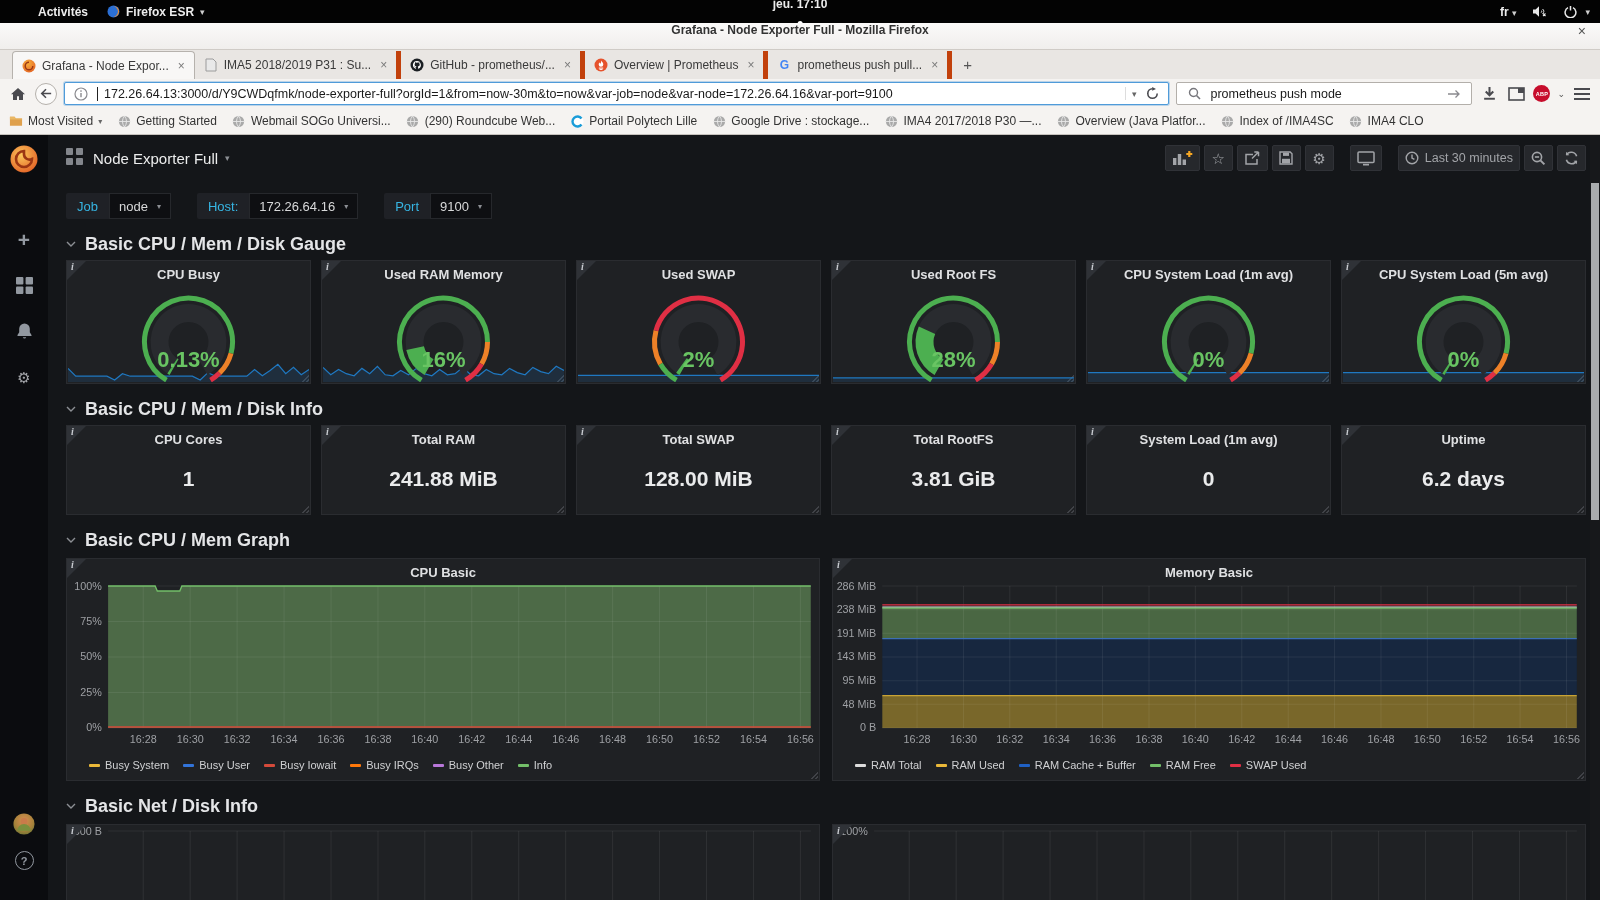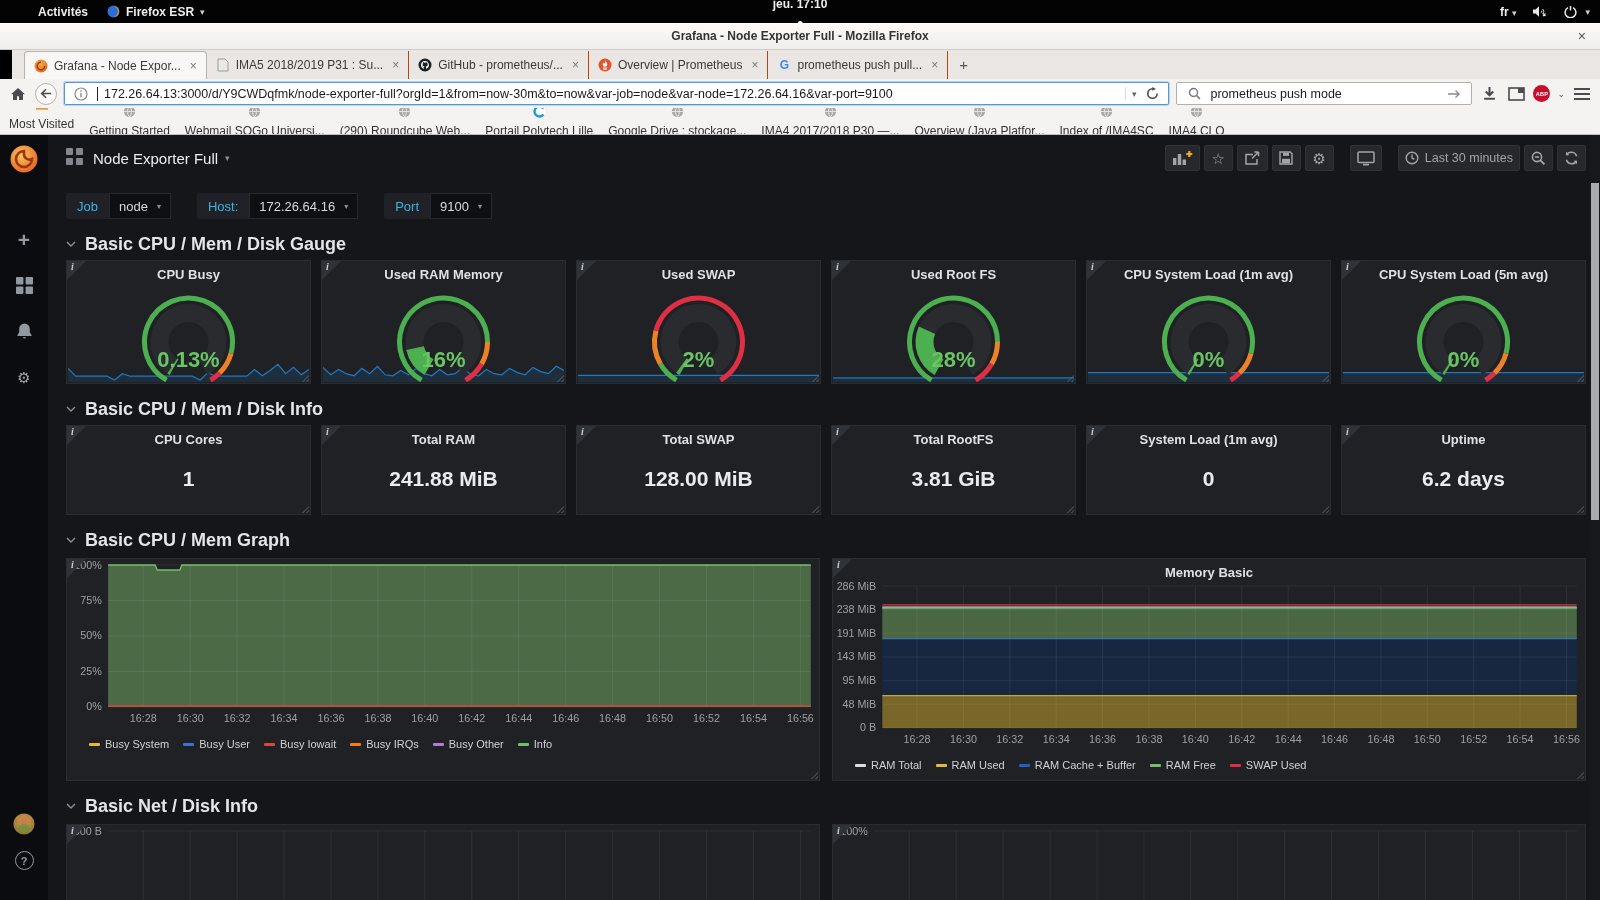--- a/index.html
+++ b/index.html
@@ -9,26 +9,26 @@
   .gnome-bar{height:23px;background:#030303;color:#ededed;display:flex;align-items:center;
     padding:0 10px;font-size:12px;font-weight:700;position:relative;}
   .gnome-left{display:flex;align-items:center;gap:18px;margin-left:28px;}
   .gnome-appmenu{display:flex;align-items:center;gap:6px;}
   .gnome-center{position:absolute;left:50%;transform:translateX(-50%);display:flex;align-items:center;gap:10px;flex-direction:column;}
   .gnome-right{margin-left:auto;display:flex;align-items:center;gap:14px;}
   .gnome-caret{font-size:9px;color:#cfcfcf;}
   .media-dot{width:5px;height:5px;border-radius:50%;background:#fff;display:inline-block;}
   
   .title-bar{height:27px;background:linear-gradient(#fbfaf9,#f0eeec);border-bottom:1px solid #cfcbc6;
-    display:flex;align-items:center;justify-content:center;position:relative;color:#333;font-size:12px;font-weight:700;}
+    display:flex;justify-content:center;position:relative;color:#333;font-size:12px;font-weight:700;}
   .win-close{position:absolute;right:14px;color:#555;font-size:14px;font-weight:400;cursor:default;}
   
-  .tab-bar{height:29px;background:#e9e6e3;display:flex;align-items:flex-end;padding-left:12px;margin-left:12px;}
+  .tab-bar{height:29px;background:#e9e6e3;display:flex;align-items:flex-end;padding-left:12px;}
   .tab{height:28px;display:flex;align-items:center;gap:6px;padding:0 9px;font-size:12px;color:#3a3a3a;
-    border-right:1px solid #c2410c;white-space:nowrap;}
+    border-right:5px solid #c2410c;white-space:nowrap;}
   .tab.active{background:#f8f7f6;border:1px solid #b6b2ad;border-bottom:none;border-radius:4px 4px 0 0;}
   .tab-close{color:#7a7a7a;font-size:12px;margin-left:3px;}
   .newtab-btn{padding:0 11px;color:#555;font-size:15px;align-self:center;}
   .favicon{width:14px;height:14px;display:inline-flex;align-items:center;justify-content:center;flex:0 0 auto;}
   
   .nav-bar{height:29px;background:#f5f3f1;display:flex;align-items:center;padding:0 8px;gap:7px;}
   .chrome-btn{display:inline-flex;align-items:center;justify-content:center;min-width:20px;}
   .back-btn{width:22px;height:22px;border:1px solid #b5b1ac;border-radius:50%;display:flex;align-items:center;justify-content:center;background:#fbfaf9;}
   .url-bar{flex:1;height:23px;background:#fff;border:1px solid #4f9bd9;box-shadow:0 0 0 1px rgba(79,155,217,.35);
     border-radius:2px;display:flex;align-items:center;padding:0 6px;gap:6px;font-size:12.5px;color:#1a1a1a;overflow:hidden;}
@@ -36,21 +36,21 @@
   .caret-bar{width:1px;height:14px;background:#222;}
   .url-right{display:flex;align-items:center;gap:6px;border-left:1px solid #ddd;padding-left:6px;}
   .search-bar{width:296px;height:23px;background:#fff;border:1px solid #b3afaa;border-radius:2px;
     display:flex;align-items:center;padding:0 7px;gap:6px;font-size:12.5px;color:#1a1a1a;}
   .search-text{flex:1;white-space:nowrap;overflow:hidden;}
   .abp{width:17px;height:17px;border-radius:50%;background:#c70d2c;color:#fff;font-size:5.5px;font-weight:700;
     display:flex;align-items:center;justify-content:center;letter-spacing:.2px;}
   
   .bookmarks-bar{height:27px;background:#f5f3f1;border-bottom:1px solid #c6c2bd;display:flex;align-items:center;
     gap:15px;padding:0 9px;font-size:12px;color:#333;overflow:hidden;}
-  .bm{display:flex;align-items:center;gap:5px;white-space:nowrap;flex-direction:column;}
+  .bm{display:flex;align-items:center;gap:5px;white-space:nowrap;}
   .bm-caret{font-size:8px;color:#666;}
   
   .app{height:765px;background:#141619;display:flex;position:relative;overflow:hidden;color:#d8d9da;}
   .g-sidebar{width:48px;background:#0b0c0f;display:flex;flex-direction:column;align-items:center;
     padding:9px 0 30px;flex:0 0 auto;}
   .g-side-icon{color:#9298a0;margin-top:24px;display:flex;align-items:center;justify-content:center;width:22px;height:22px;}
   .g-logo{margin-bottom:26px;}
   .g-avatar{margin-top:auto;}
   .g-help{margin-top:16px;width:19px;height:19px;border:1.5px solid #9298a0;border-radius:50%;color:#9298a0;
     font-size:11px;display:flex;align-items:center;justify-content:center;font-weight:700;}
@@ -672,20 +672,21 @@
     <div class="g-section">
       <svg width="10" height="6" viewBox="0 0 10 6">
           <path d="m1 1 4 4 4-4" stroke="#8c8f94" stroke-width="1.4" fill="none"></path>
         </svg>
       <span>Basic CPU / Mem Graph</span>
     </div>
     <div class="row-2" id="graph-row">
         <div class="panel graph-panel">
           <span class="corner-tri"></span>
           <span class="corner-i">i</span>
+          <div class="panel-title">CPU Basic</div>
           <svg class="plot-svg" viewBox="0 0 732 178" preserveAspectRatio="none">
             <polygon points="40,148.0 40.0,6.0 85.8,6.0 87.9,11.0 109.8,11.0 111.8,6.0 724.0,6.0 724,148.0" fill="#4d6a47"></polygon>
             <line x1="40" y1="6.0" x2="724" y2="6.0" stroke="rgba(255,255,255,0.07)"></line>
             <line x1="40" y1="41.5" x2="724" y2="41.5" stroke="rgba(255,255,255,0.07)"></line>
             <line x1="40" y1="77.0" x2="724" y2="77.0" stroke="rgba(255,255,255,0.07)"></line>
             <line x1="40" y1="112.5" x2="724" y2="112.5" stroke="rgba(255,255,255,0.07)"></line>
             <line x1="40" y1="148.0" x2="724" y2="148.0" stroke="rgba(255,255,255,0.07)"></line>
             <line x1="74.2" y1="6" x2="74.2" y2="148" stroke="rgba(255,255,255,0.07)"></line>
             <text x="74.2" y="163" text-anchor="middle" font-size="10.5" fill="#9ea0a4" font-family="Liberation Sans, sans-serif">16:28</text>
             <line x1="119.9" y1="6" x2="119.9" y2="148" stroke="rgba(255,255,255,0.07)"></line>

